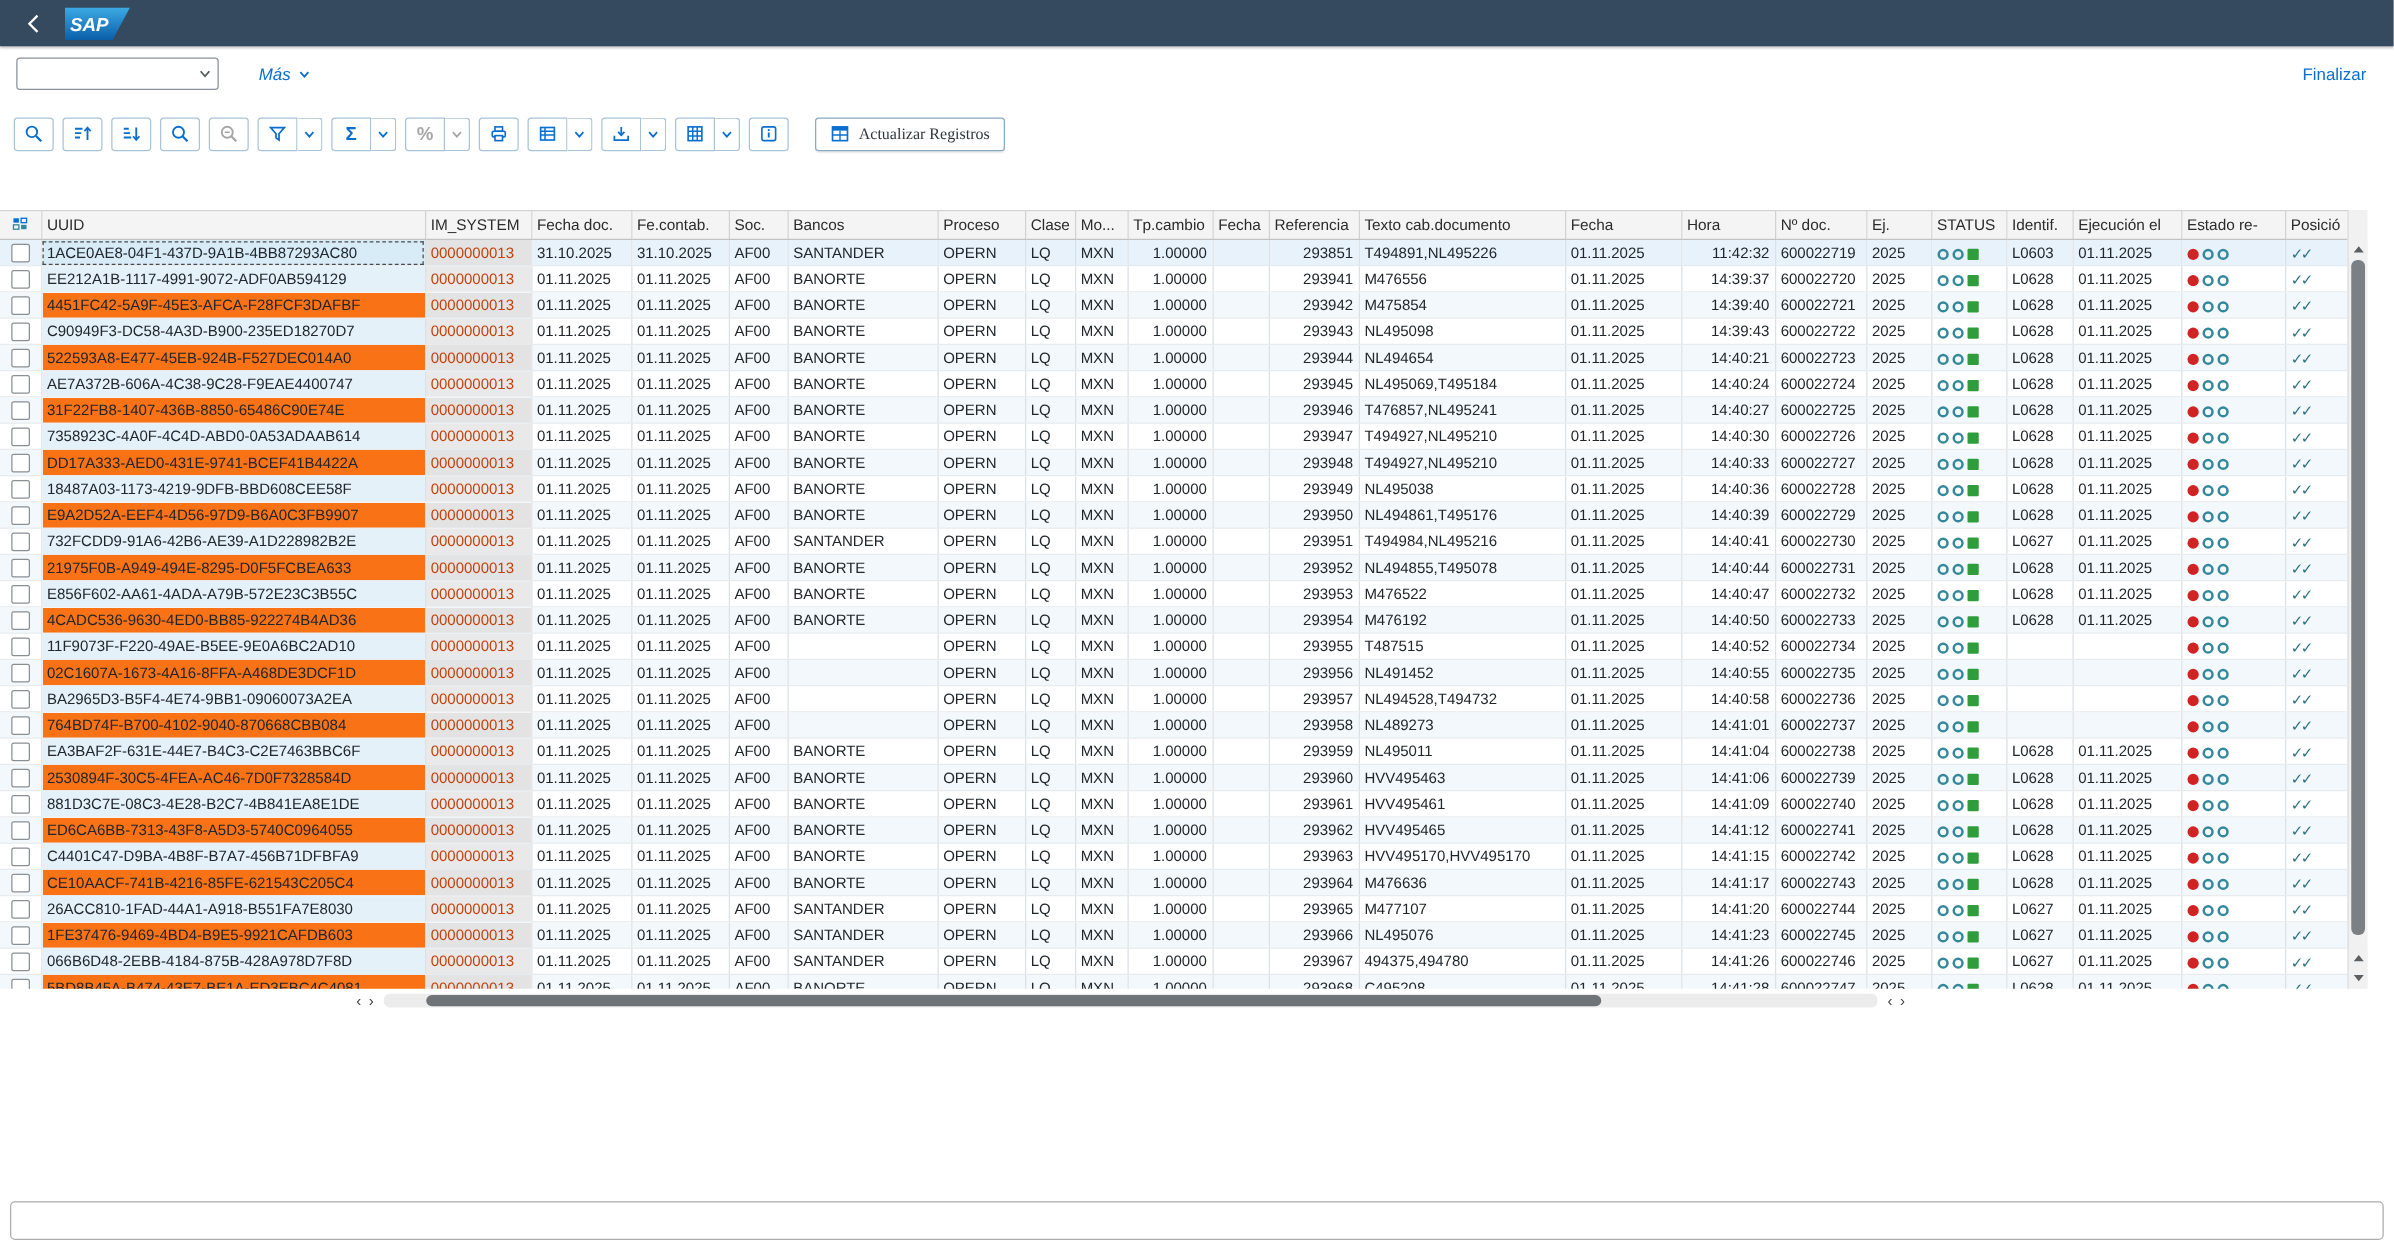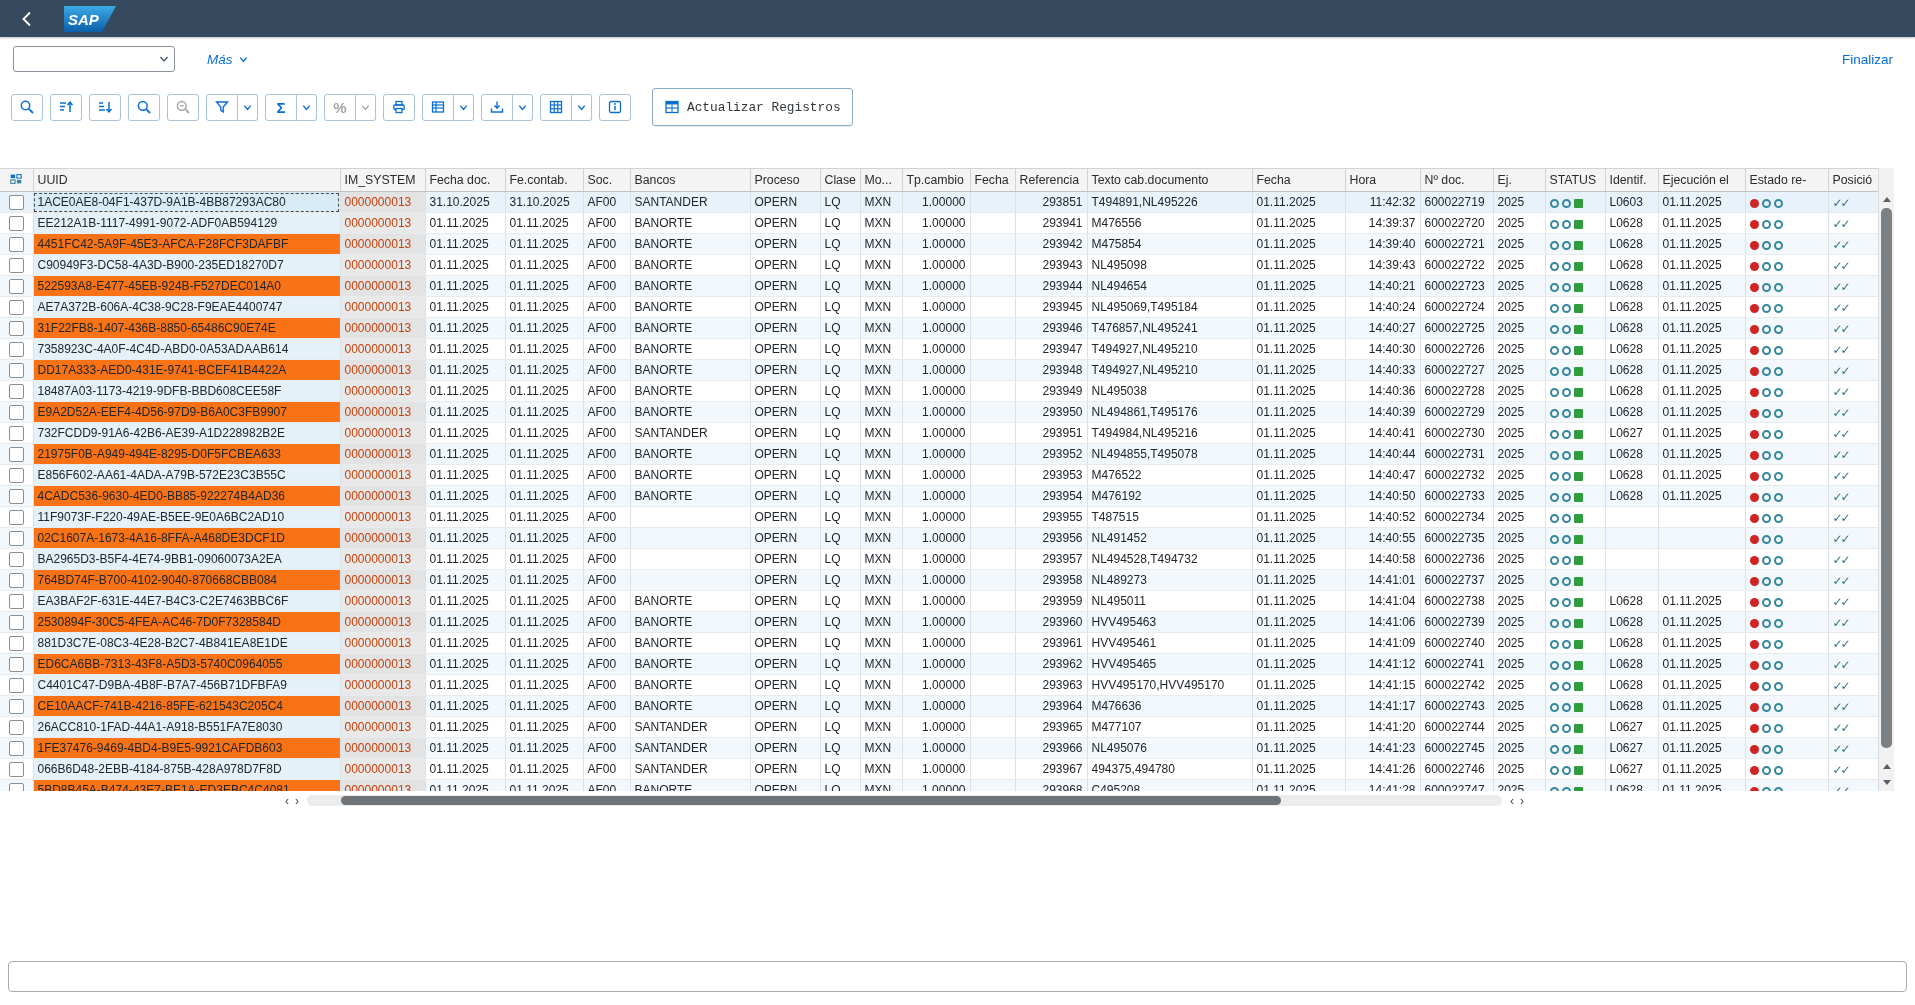--- a/index.html
+++ b/index.html
@@ -4,21 +4,21 @@
 <style>
   html,body{margin:0;padding:0;}
   body{
     width:1915px;height:1005px;position:relative;overflow:hidden;background:#fff;
     font-family:"Liberation Sans","DejaVu Sans",sans-serif;color:#222;
   }
   
   .shell-bar{height:37px;background:#354a5f;display:flex;align-items:center;position:relative;
     box-shadow:0 1px 2px rgba(0,0,0,.25);}
   .back-btn{background:none;border:none;cursor:pointer;margin-left:14px;padding:2px 6px;display:flex;align-items:center;}
-  .sap-logo{margin-left:24px;display:flex;align-items:center;}
+  .sap-logo{margin-left:12px;display:flex;align-items:center;}
   .shell-title{position:absolute;left:0;right:0;text-align:center;color:#fff;font-size:17px;letter-spacing:.3px;}
   
   .sub-bar{height:44px;display:flex;align-items:center;padding:0 16px 0 13px;background:#fff;}
   .combo{width:150px;height:24px;border:1px solid #89919a;border-radius:3px;background:#fff;
     display:flex;align-items:center;justify-content:space-between;padding:0 4px 0 6px;cursor:pointer;}
   .combo .val{font-size:12.5px;color:#32363a;}
   .link-btn{background:none;border:none;color:#0a6ed1;font-size:13.5px;cursor:pointer;
     display:flex;align-items:center;gap:5px;font-family:inherit;}
   .mas{margin-left:26px;font-style:italic;}
   .finalizar{margin-left:auto;}
@@ -27,22 +27,22 @@
   .tb-btn{height:27px;min-width:32px;background:#fff;border:1px solid #a8c3da;border-radius:3px;
     display:flex;align-items:center;justify-content:center;cursor:pointer;color:#0a6ed1;padding:0 4px;}
   .tb-btn svg{display:block;}
   .tb-btn .glyph{font-size:15px;font-weight:bold;color:#0a6ed1;line-height:1;}
   .tb-btn.disabled{color:#a6a6a6;}
   .tb-btn.disabled .glyph{color:#a6a6a6;}
   .tb-btn.disabled svg *{stroke:#a6a6a6;}
   .split{display:flex;}
   .split .tb-btn:first-child{border-radius:3px 0 0 3px;}
   .split .chev{border-left:none;border-radius:0 3px 3px 0;min-width:20px;}
-  .update-btn{margin-left:14px;height:38px;border:1px solid #89a9c4;border-radius:3px;background:#fff;
-    display:flex;align-items:center;gap:7px;padding:0 11px;font-family:Liberation Mono, monospace;font-size:12.8px;color:#32363a;cursor:pointer;
+  .update-btn{margin-left:14px;height:27px;border:1px solid #89a9c4;border-radius:3px;background:#fff;
+    display:flex;align-items:center;gap:7px;padding:0 11px;font-family:Liberation Serif, serif;font-size:12.8px;color:#32363a;cursor:pointer;
     box-shadow:0 1px 1px rgba(0,0,0,.08);}
   
   .table-area{position:relative;margin-top:11px;}
   .grid-clip{height:623px;overflow:hidden;width:1878px;margin-top:47px;}
   table{border-collapse:collapse;table-layout:fixed;width:1878px;font-size:12px;}
   th{background:#f4f4f4;font-weight:400;color:#2b2b2b;text-align:left;white-space:nowrap;overflow:hidden;
      border-top:1px solid #d2d2d2;border-right:1px solid #d2d2d2;border-bottom:1px solid #c2c2c2;
      height:23px;padding:2px 4px;box-sizing:border-box;font-size:12.3px;}
   td{border-right:1px solid #dbe1e6;border-bottom:1px solid #e7ebee;white-space:nowrap;overflow:hidden;
      height:21px;padding:2px 4px;box-sizing:border-box;background:#fff;color:#20262c;}

